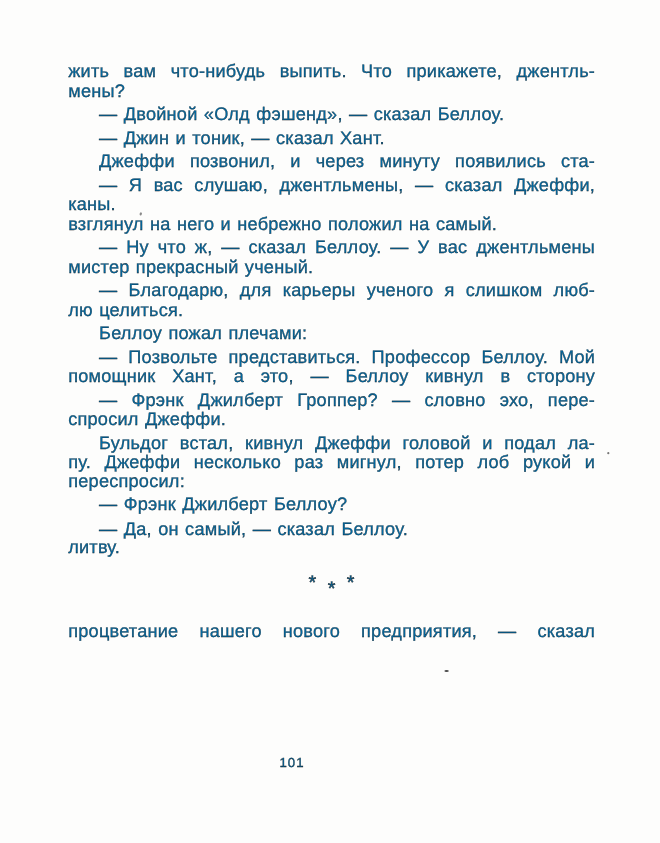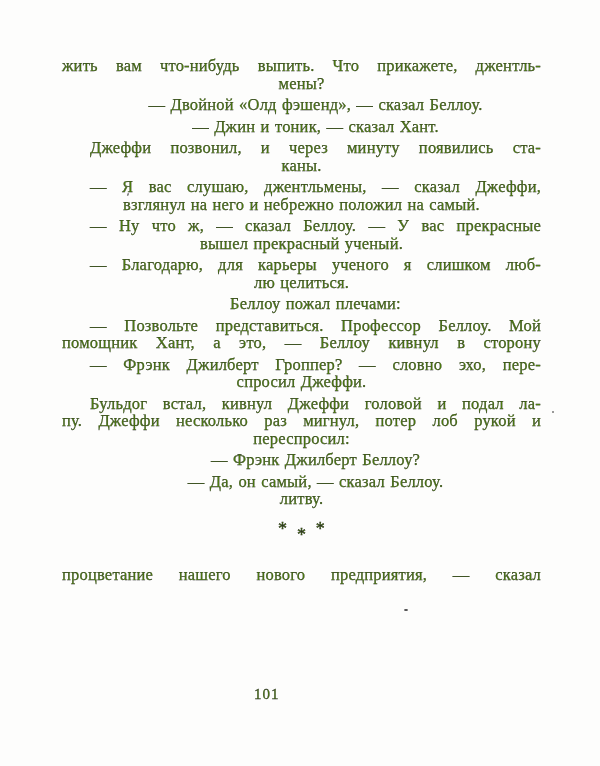--- a/index.html
+++ b/index.html
@@ -8,37 +8,37 @@
     width: 600px;
     height: 766px;
     background: #fdfdfc;
     overflow: hidden;
   }
   .page {
     position: relative;
     width: 596px;
     height: 766px;
     background: #fdfdfc;
-    font-family: Liberation Serif, serif;
-    color: #4d7c0f;
+    font-family: Liberation Sans, sans-serif;
+    color: #0369a1;
   }
   .text-block {
     position: absolute;
     left: 62px;
     top: 57px;
     width: 479px;
     font-size: 16.5px;
     line-height: 17.5px;
     letter-spacing: 0.2px;
     -webkit-text-stroke: 0.25px #1a1a1a;
     word-spacing: 1px;
   }
   .ln {
     white-space: normal;
-    text-align: center;
+    text-align: left;
   }
   .ln.j {
     text-align: justify;
     text-align-last: justify;
   }
   .ln.p { margin-top: 4px; }
   .ln.i { text-indent: 28px; }
   .divider {
     margin-top: 14px;
     margin-bottom: 24px;
@@ -48,21 +48,21 @@
     font-size: 18px;
     line-height: 14px;
     -webkit-text-stroke: 0.4px #1a1a1a;
   }
   .divider .ast { display: inline-block; margin: 0 2px; }
   .divider .ast.mid { position: relative; top: 6px; }
   .page-number {
     position: absolute;
     left: 254px;
     top: 686px;
-    font-size: 15px;
+    font-size: 12px;
     letter-spacing: 1px;
     -webkit-text-stroke: 0.3px #1a1a1a;
   }
   .speck {
     position: absolute;
     background: #4a4a4a;
     border-radius: 50%;
   }
   .speck.s1 { left: 404px; top: 609px; width: 4px; height: 2px; }
   .speck.s2 { left: 552px; top: 411px; width: 2px; height: 2px; background: #777; }
@@ -72,25 +72,25 @@
 <body>
 
 <div class="page">
 
   <div class="text-block">
     <div class="ln j">жить вам что-нибудь выпить. Что прикажете, джентль-</div>
     <div class="ln">мены?</div>
     <div class="ln p i">— Двойной «Олд фэшенд», — сказал Беллоу.</div>
     <div class="ln p i">— Джин и тоник, — сказал Хант.</div>
     <div class="ln p i j">Джеффи позвонил, и через минуту появились ста-</div>
+    <div class="ln p i j">— Я вас слушаю, джентльмены, — сказал Джеффи,</div>
     <div class="ln">каны.</div>
-    <div class="ln p i j">— Я вас слушаю, джентльмены, — сказал Джеффи,</div>
     <div class="ln">взглянул на него и небрежно положил на самый.</div>
-    <div class="ln p i j">— Ну что ж, — сказал Беллоу. — У вас прекрасные</div>
-    <div class="ln">вышел прекрасный ученый.</div>
+    <div class="ln p i j">— Ну что ж, — сказал Беллоу. — У вас джентльмены</div>
+    <div class="ln">мистер прекрасный ученый.</div>
     <div class="ln p i j">— Благодарю, для карьеры ученого я слишком люб-</div>
     <div class="ln">лю целиться.</div>
     <div class="ln p i">Беллоу пожал плечами:</div>
     <div class="ln p i j">— Позвольте представиться. Профессор Беллоу. Мой</div>
     <div class="ln j">помощник Хант, а это, — Беллоу кивнул в сторону</div>
     <div class="ln p i j">— Фрэнк Джилберт Гроппер? — словно эхо, пере-</div>
     <div class="ln">спросил Джеффи.</div>
     <div class="ln p i j">Бульдог встал, кивнул Джеффи головой и подал ла-</div>
     <div class="ln j">пу. Джеффи несколько раз мигнул, потер лоб рукой и</div>
     <div class="ln">переспросил:</div>

